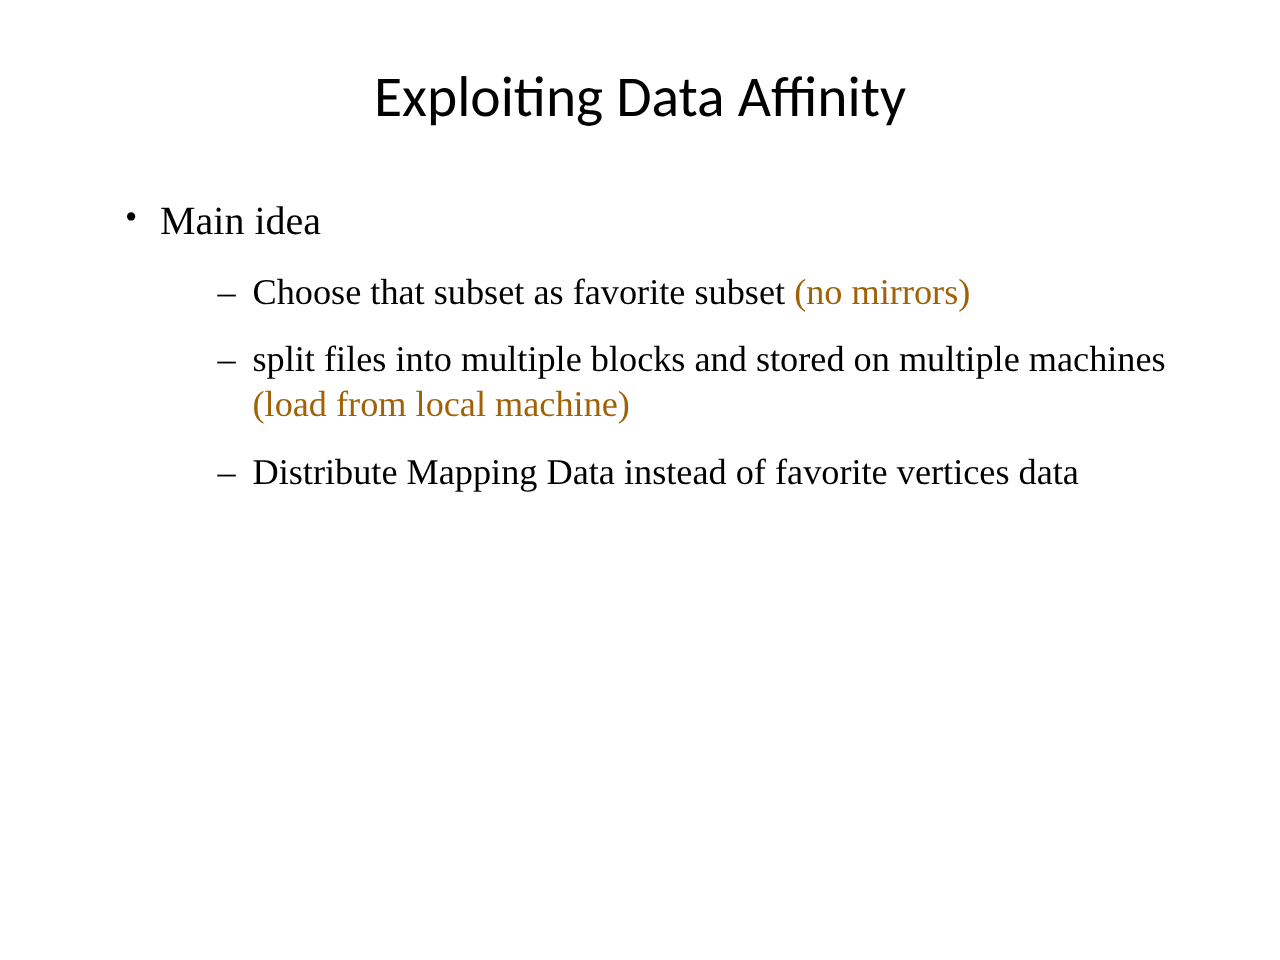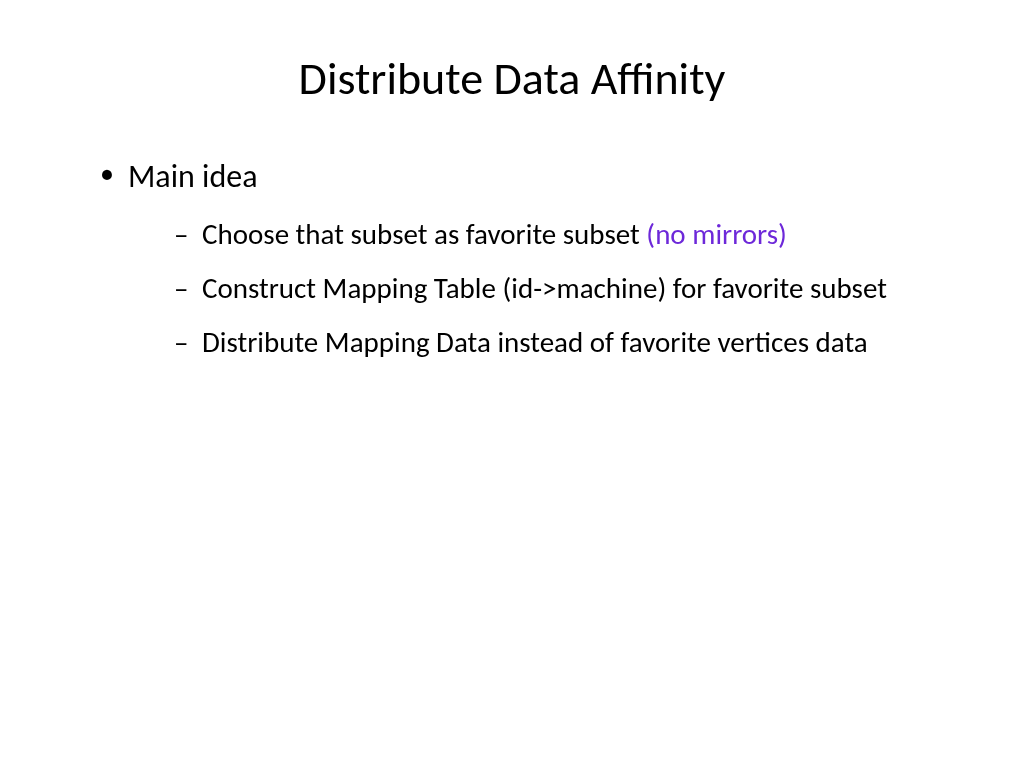--- a/index.html
+++ b/index.html
@@ -21,20 +21,21 @@
       font-size: 46px;
       font-weight: 400;
       text-align: center;
       margin-bottom: 50px;
       color: #000;
     }
     .level1 {
       list-style: none;
       padding-left: 30px;
       margin-bottom: 28px;
+      font-family: Liberation Serif, serif;
     }
     .level1-item {
       font-size: 32px;
       color: #000;
       position: relative;
       padding-left: 28px;
       line-height: 1.3;
       margin-bottom: 18px;
     }
     .level1-item::before {
@@ -57,39 +58,39 @@
       line-height: 1.25;
       margin-bottom: 18px;
     }
     .level2-item::before {
       content: "–";
       position: absolute;
       left: 0;
       top: 0;
     }
     .accent {
-      color: #6d28d9;
+      color: #a16207;
     }
   </style>
 </head>
 <body>
 
 <div class="slide">
-  <h1 class="title">Distribute Data Affinity</h1>
+  <h1 class="title">Exploiting Data Affinity</h1>
 
   <ul class="level1">
     <li class="level1-item">
       <span>Main idea</span>
 
       <ul class="level2">
         <li class="level2-item">
           <span>Choose that subset as favorite subset </span><span class="accent">(no mirrors)</span><span></span>
         </li>
         <li class="level2-item">
-          <span>Construct Mapping Table (id-&gt;machine) for favorite subset</span><span class="accent"></span><span></span>
+          <span>split files into multiple blocks and stored on multiple machines </span><span class="accent">(load from local machine)</span><span></span>
         </li>
         <li class="level2-item">
           <span>Distribute Mapping Data  instead of favorite vertices data</span><span class="accent"></span><span></span>
         </li>
       </ul>
     </li>
   </ul>
 </div>
 
 </body></html>

